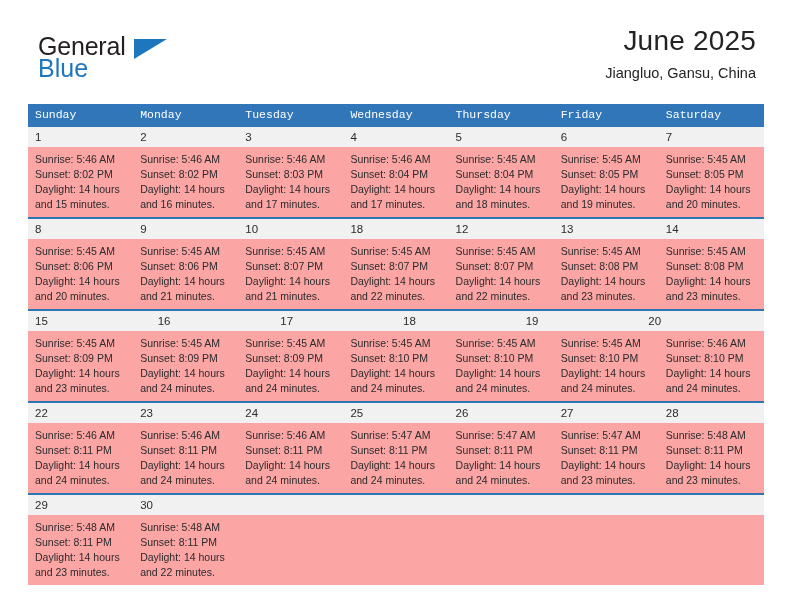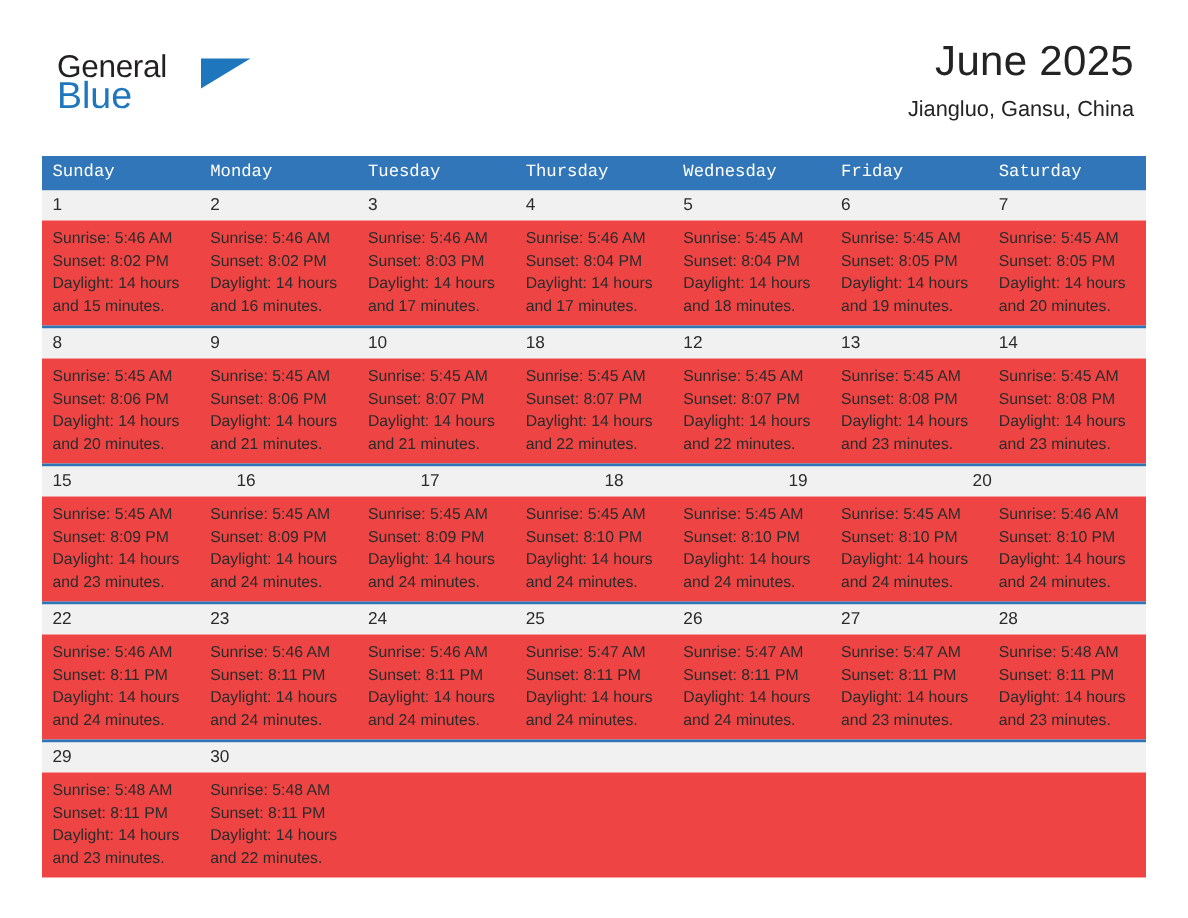--- a/index.html
+++ b/index.html
@@ -25,21 +25,21 @@
   }
 
   .logo {
     position: absolute;
     left: 38px;
     top: 34px;
     width: 180px;
     height: 52px;
   }
   .logo-general {
-    font-size: 21px;
+    font-size: 25px;
     letter-spacing: -0.2px;
     color: #231f20;
     line-height: 1;
     display: block;
     font-family: "Liberation Sans", sans-serif;
   }
   .logo-blue {
     font-size: 25px;
     color: #1e76bd;
     line-height: 1;
@@ -113,21 +113,21 @@
   .week:first-of-type {
     border-top: none;
   }
 
   .week-numbers {
     display: flex;
     background: #f1f1f1;
   }
   .week-body {
     display: flex;
-    background: #ef4444;
+    background: #fca5a5;
   }
 
   .num-cell {
     flex: 1 1 0;
     box-sizing: border-box;
     padding: 3px 0 3px 7px;
     font-size: 11.5px;
     color: #2b2b2b;
     line-height: 1.3;
     min-width: 0;
@@ -164,22 +164,22 @@
     <p class="cal-subtitle">Jiangluo, Gansu, China</p>
   </div>
 
 </div>
 
 <div class="calendar">
   <div class="cal-row cal-head-row" id="weekday-header">
       <div class="cal-head-cell">Sunday</div>
       <div class="cal-head-cell">Monday</div>
       <div class="cal-head-cell">Tuesday</div>
+      <div class="cal-head-cell">Wednesday</div>
       <div class="cal-head-cell">Thursday</div>
-      <div class="cal-head-cell">Wednesday</div>
       <div class="cal-head-cell">Friday</div>
       <div class="cal-head-cell">Saturday</div>
     </div>
   <div id="weeks-container">
       <div class="week">
         <div class="week-numbers">
           <div class="num-cell">1</div>
           <div class="num-cell">2</div>
           <div class="num-cell">3</div>
           <div class="num-cell">4</div>

